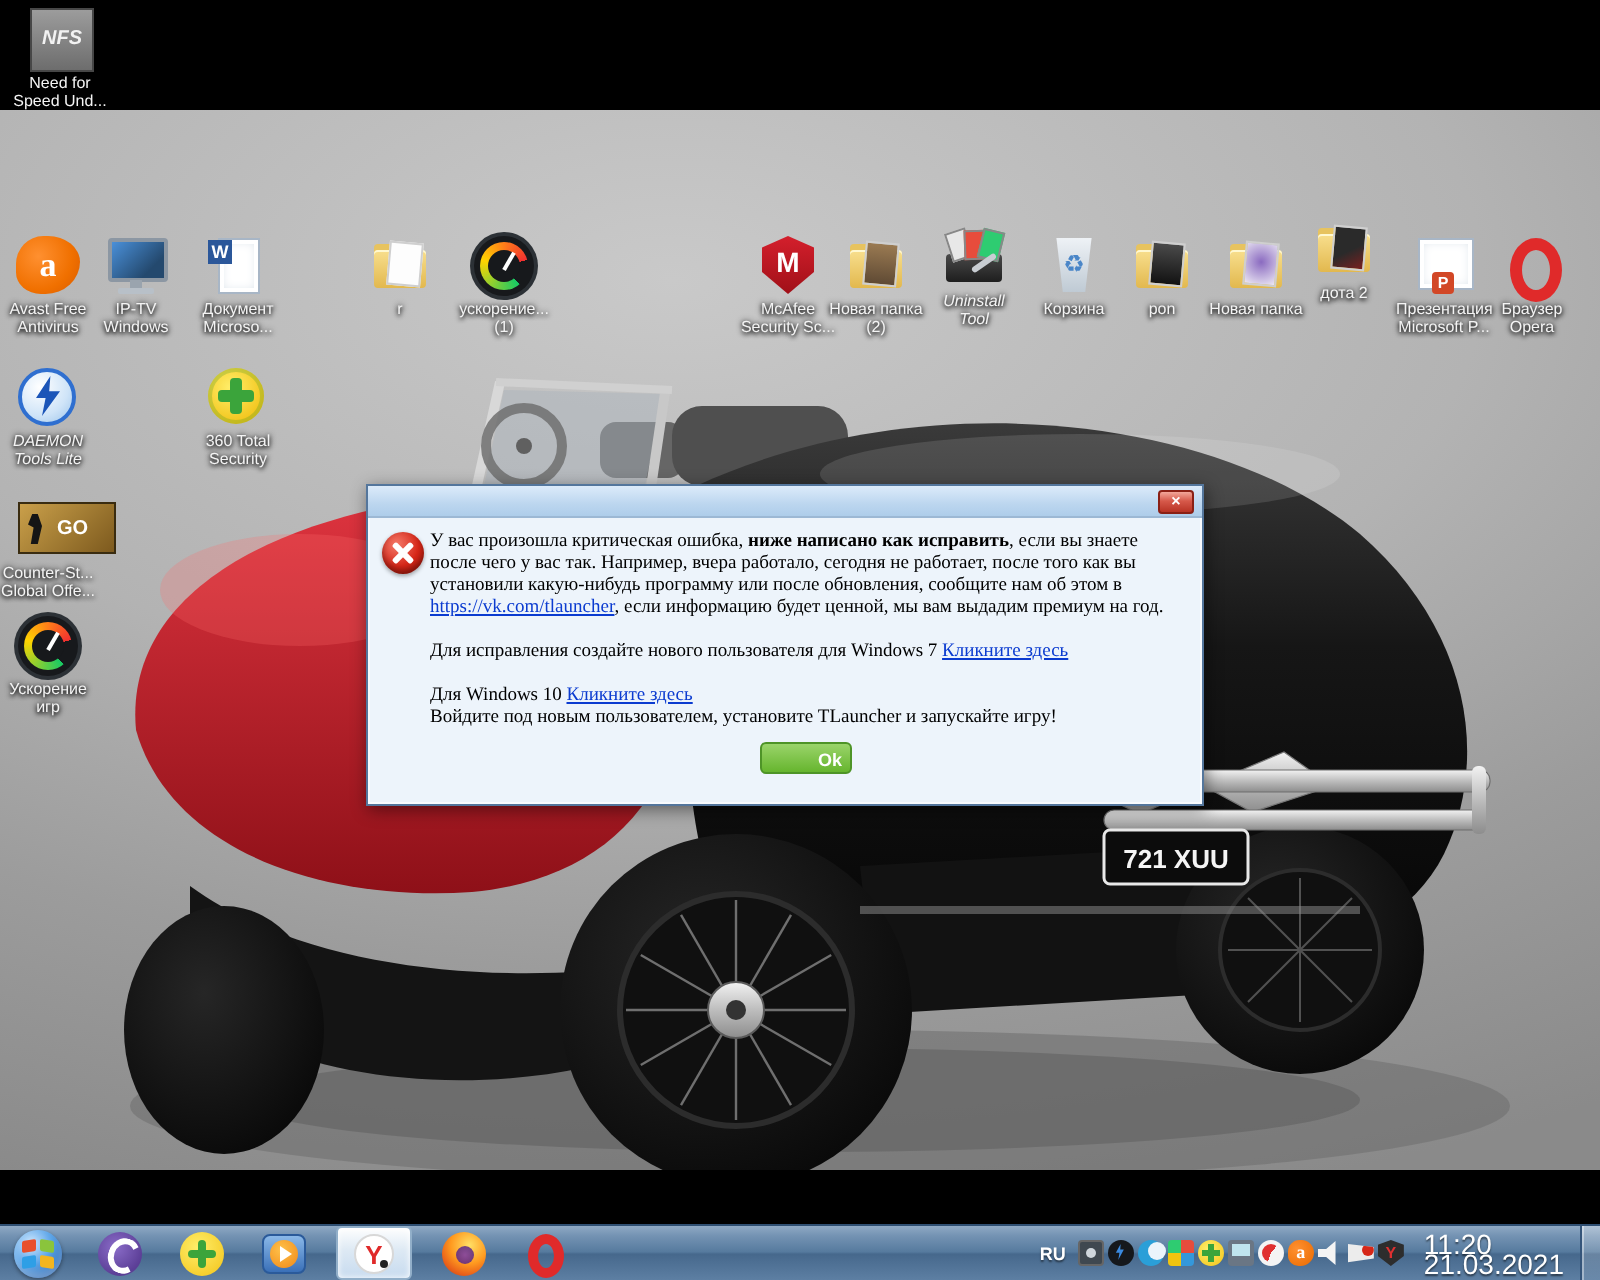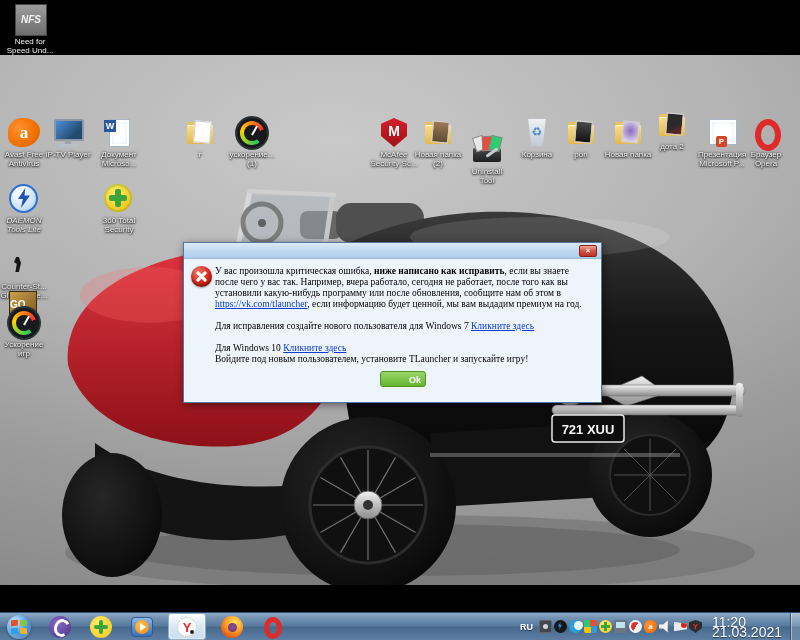--- a/index.html
+++ b/index.html
@@ -66,22 +66,22 @@
     font:12px/26px "DejaVu Sans",sans-serif;}
   .gl-opera .oring{left:6px;top:2px;width:14px;height:20px;border:6px solid #e02a2a;border-radius:50%;}
   .gl-daemon .dcirc{left:2px;top:1px;width:25px;height:25px;border:2px solid #2f6fd0;border-radius:50%;
     background:radial-gradient(circle at 35% 30%,#fff,#cfe4f8 60%,#9cc4ea);}
   .gl-daemon .dbolt{left:11px;top:5px;width:12px;height:20px;background:#1b55b8;
     clip-path:polygon(60% 0,0 55%,40% 55%,25% 100%,100% 38%,55% 38%);}
   .gl-ts360 .tcirc{left:2px;top:1px;width:28px;height:28px;border-radius:50%;
     background:radial-gradient(circle at 40% 35%,#ffee6a,#f2c318 75%);box-shadow:inset 0 0 0 2px rgba(90,160,40,.3);}
   .gl-ts360 .tpv{left:13px;top:6px;width:6px;height:18px;background:#3ba43b;border-radius:2px;}
   .gl-ts360 .tph{left:7px;top:12px;width:18px;height:6px;background:#3ba43b;border-radius:2px;}
-  .gl-csgo .csbox{left:2px;top:2px;width:28px;height:26px;box-sizing:border-box;color:#fff;text-align:right;padding-right:13px;
-    background:linear-gradient(135deg,#caa04a,#7d5a1e);border:1px solid #3a2c10;font:bold 10px/26px "Liberation Sans",sans-serif;margin-top:40px;}
+  .gl-csgo .csbox{left:2px;top:2px;width:49px;height:26px;box-sizing:border-box;color:#fff;text-align:right;padding-right:13px;
+    background:linear-gradient(135deg,#caa04a,#7d5a1e);border:1px solid #3a2c10;font:bold 10px/26px "Liberation Sans",sans-serif;}
   .gl-csgo .cssol{left:7px;top:8px;width:7px;height:15px;background:#151515;z-index:1;
     clip-path:polygon(30% 0,70% 0,100% 40%,70% 100%,20% 100%,40% 45%,0 35%);}
 
   
   #dialog{position:absolute;left:183px;top:242px;width:419px;height:161px;background:#edf4fb;
     border:1px solid #54769c;box-shadow:1px 2px 8px rgba(0,0,0,.45),inset 0 0 0 1px rgba(255,255,255,.65);
     font-family:"Liberation Serif",serif;box-sizing:border-box;}
   .dlg-titlebar{height:15px;background:linear-gradient(#dcebfa,#bcd6ef 60%,#aecdea);border-bottom:1px solid #9cb8d4;position:relative;}
   .dlg-close{position:absolute;right:4px;top:2px;width:16px;height:10px;border:1px solid #8a2015;border-radius:2px;
     background:linear-gradient(#f2a79a,#d6594a 45%,#b83325);color:#fff;font:bold 8px/9px "Liberation Sans",sans-serif;text-align:center;}
@@ -278,21 +278,21 @@
           </div>
           <div class="icon-label">Avast Free
 Antivirus</div>
         </div>
         <div class="desk-icon" style="left: 44px; top: 62px;">
           <div class="icon-glyph gl-monitor">
             <i class="mscr"></i>
             <i class="mstand"></i>
             <i class="mbase"></i>
           </div>
-          <div class="icon-label">IP-TV Player</div>
+          <div class="icon-label">IP-TV Windows</div>
         </div>
         <div class="desk-icon" style="left: 95px; top: 62px;">
           <div class="icon-glyph gl-word">
             <i class="page"></i>
             <i class="wbadge">W</i>
           </div>
           <div class="icon-label">Документ
 Microso...</div>
         </div>
         <div class="desk-icon" style="left: 176px; top: 62px;">
@@ -322,21 +322,21 @@
         </div>
         <div class="desk-icon" style="left: 414px; top: 62px;">
           <div class="icon-glyph gl-folder-photo">
             <i class="ftab"></i>
             <i class="fbody"></i>
             <i class="fpage"></i>
           </div>
           <div class="icon-label">Новая папка
 (2)</div>
         </div>
-        <div class="desk-icon" style="left: 463px; top: 79px;">
+        <div class="desk-icon" style="left: 463px; top: 58px; font-style: italic;">
           <div class="icon-glyph gl-uninstall">
             <i class="ubox"></i>
             <i class="uf f1"></i>
             <i class="uf f2"></i>
             <i class="uf f3"></i>
             <i class="uwr"></i>
           </div>
           <div class="icon-label">Uninstall
 Tool</div>
         </div>

